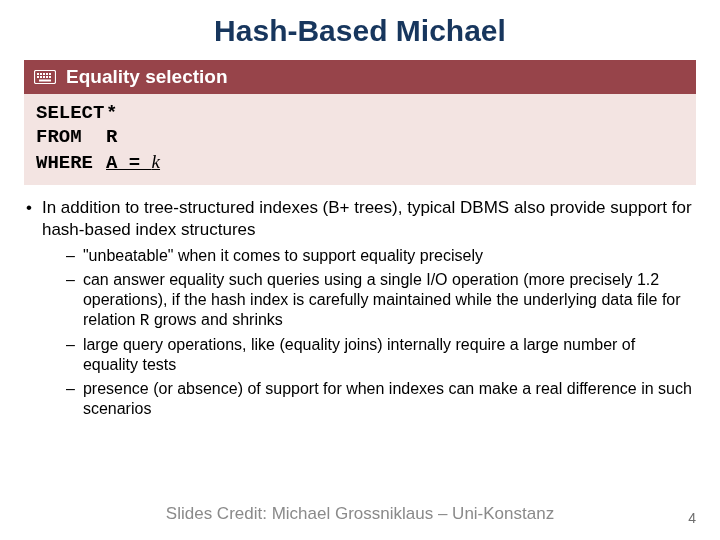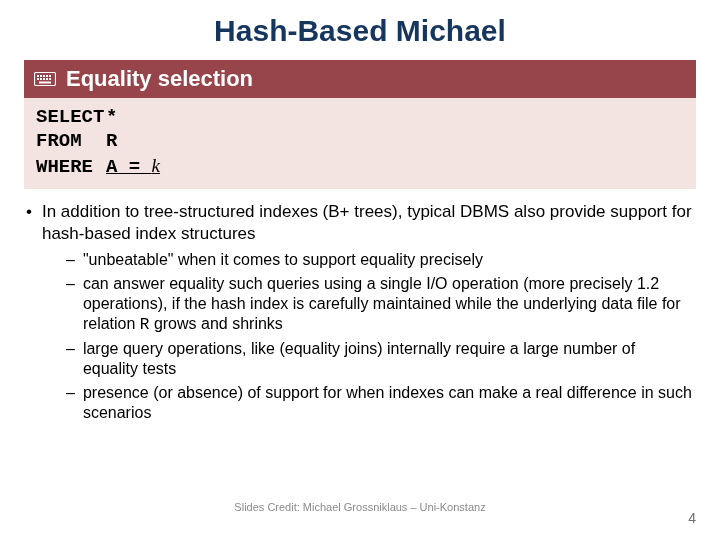--- a/index.html
+++ b/index.html
@@ -1,33 +1,33 @@
 <!DOCTYPE html>
 <html><head>
 <meta charset="utf-8">
 <style>
   * { box-sizing: border-box; margin: 0; padding: 0; }
   html, body { width: 720px; height: 540px; font-family: Arial, Helvetica, sans-serif; background: #fff; color: #000; }
   .slide { width: 720px; height: 540px; position: relative; padding: 14px 24px 0 24px; }
   .title { font-size: 30px; font-weight: 700; text-align: center; color: #17365d; margin-bottom: 12px; }
-  .banner { background: #97444a; color: #fff; padding: 6px 10px; display: flex; align-items: center; gap: 10px; font-size: 22px; font-weight: 700; }
+  .banner { background: #97444a; color: #fff; padding: 6px 10px; display: flex; align-items: center; gap: 10px; font-size: 19px; font-weight: 700; }
   .banner-icon { display: inline-flex; }
   .codebox { background: #f3e4e2; padding: 8px 12px 10px 12px; font-family: "Courier New", Courier, monospace; font-size: 19px; font-weight: 700; line-height: 1.25; }
   .codebox .kw { display: inline-block; width: 70px; }
   .codebox .u { text-decoration: underline; }
   .codebox .it { font-style: italic; font-family: Georgia, serif; font-weight: 400; }
   .body { padding: 12px 2px 0 2px; font-size: 17px; line-height: 1.25; }
   .bullet1 { display: flex; gap: 10px; margin-bottom: 6px; }
   .bullet1 .dot { flex: 0 0 auto; }
   .sub { padding-left: 40px; font-size: 16px; }
   .subitem { display: flex; gap: 8px; margin-bottom: 4px; }
   .subitem .dash { flex: 0 0 auto; }
   .mono { font-family: "Courier New", Courier, monospace; }
   b { font-weight: 400; }
-  .footer { position: absolute; bottom: 27px; left: 0; right: 0; text-align: center; font-size: 11px; color: #8a8a8a; }
+  .footer { position: absolute; bottom: 16px; left: 0; right: 0; text-align: center; font-size: 17px; color: #8a8a8a; }
   .pagenum { position: absolute; bottom: 14px; right: 24px; font-size: 14px; color: #6e6e6e; }
 </style>
 </head>
 <body>
 
 <div class="slide">
 
   <div class="title">Hash-Based Michael</div>
 
   <div class="banner">

